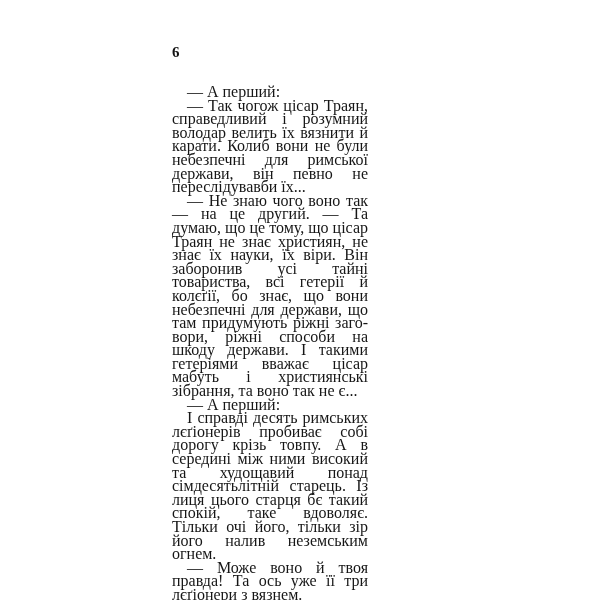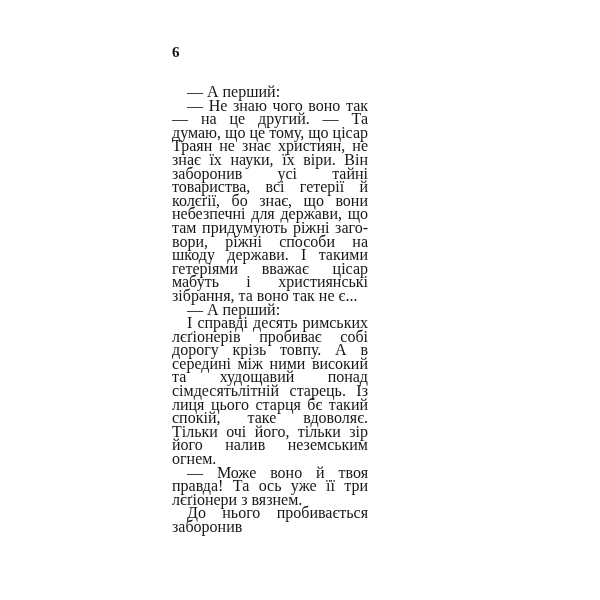--- a/index.html
+++ b/index.html
@@ -49,19 +49,20 @@
     margin-top: 0;
   }
 </style>
 </head>
 <body>
 
 <div class="page">
   <div class="text-column">
     <div class="page-number">6</div>
     <p class="para indent">— А перший:</p>
+    <p class="para indent">— Так чогож цісар Траян, справед­ливий і розумний володар велить їх вязнити й карати. Колиб вони не були небезпечні для римської держави, він певно не переслідував­би їх...</p>
     <p class="para indent">— Не знаю чого воно так — на це другий. — Та думаю, що це тому, що цісар Траян не знає християн, не знає їх науки, їх віри. Він заборонив усі тайні товариства, всі гетерії й колєґії, бо знає, що вони небезпечні для дер­жави, що там придумують ріжні заго­вори, ріжні способи на шкоду держави. І такими гетеріями вважає цісар мабуть і християнські зібрання, та воно так не є...</p>
     <p class="para indent">— А перший:</p>
     <p class="para indent">І справді десять римських лєґіоне­рів пробиває собі дорогу крізь товпу. А в середині між ними високий та ху­дощавий понад сімдесятьлітній старець. Із лиця цього старця бє такий спокій, таке вдоволяє. Тільки очі його, тільки зір його налив неземським огнем.</p>
     <p class="para indent">— Може воно й твоя правда! Та ось уже її три лєґіонери з вязнем.</p>
     <p class="para indent">До нього пробивається заборонив</p>
   </div>
 </div>
 
 </body></html>

